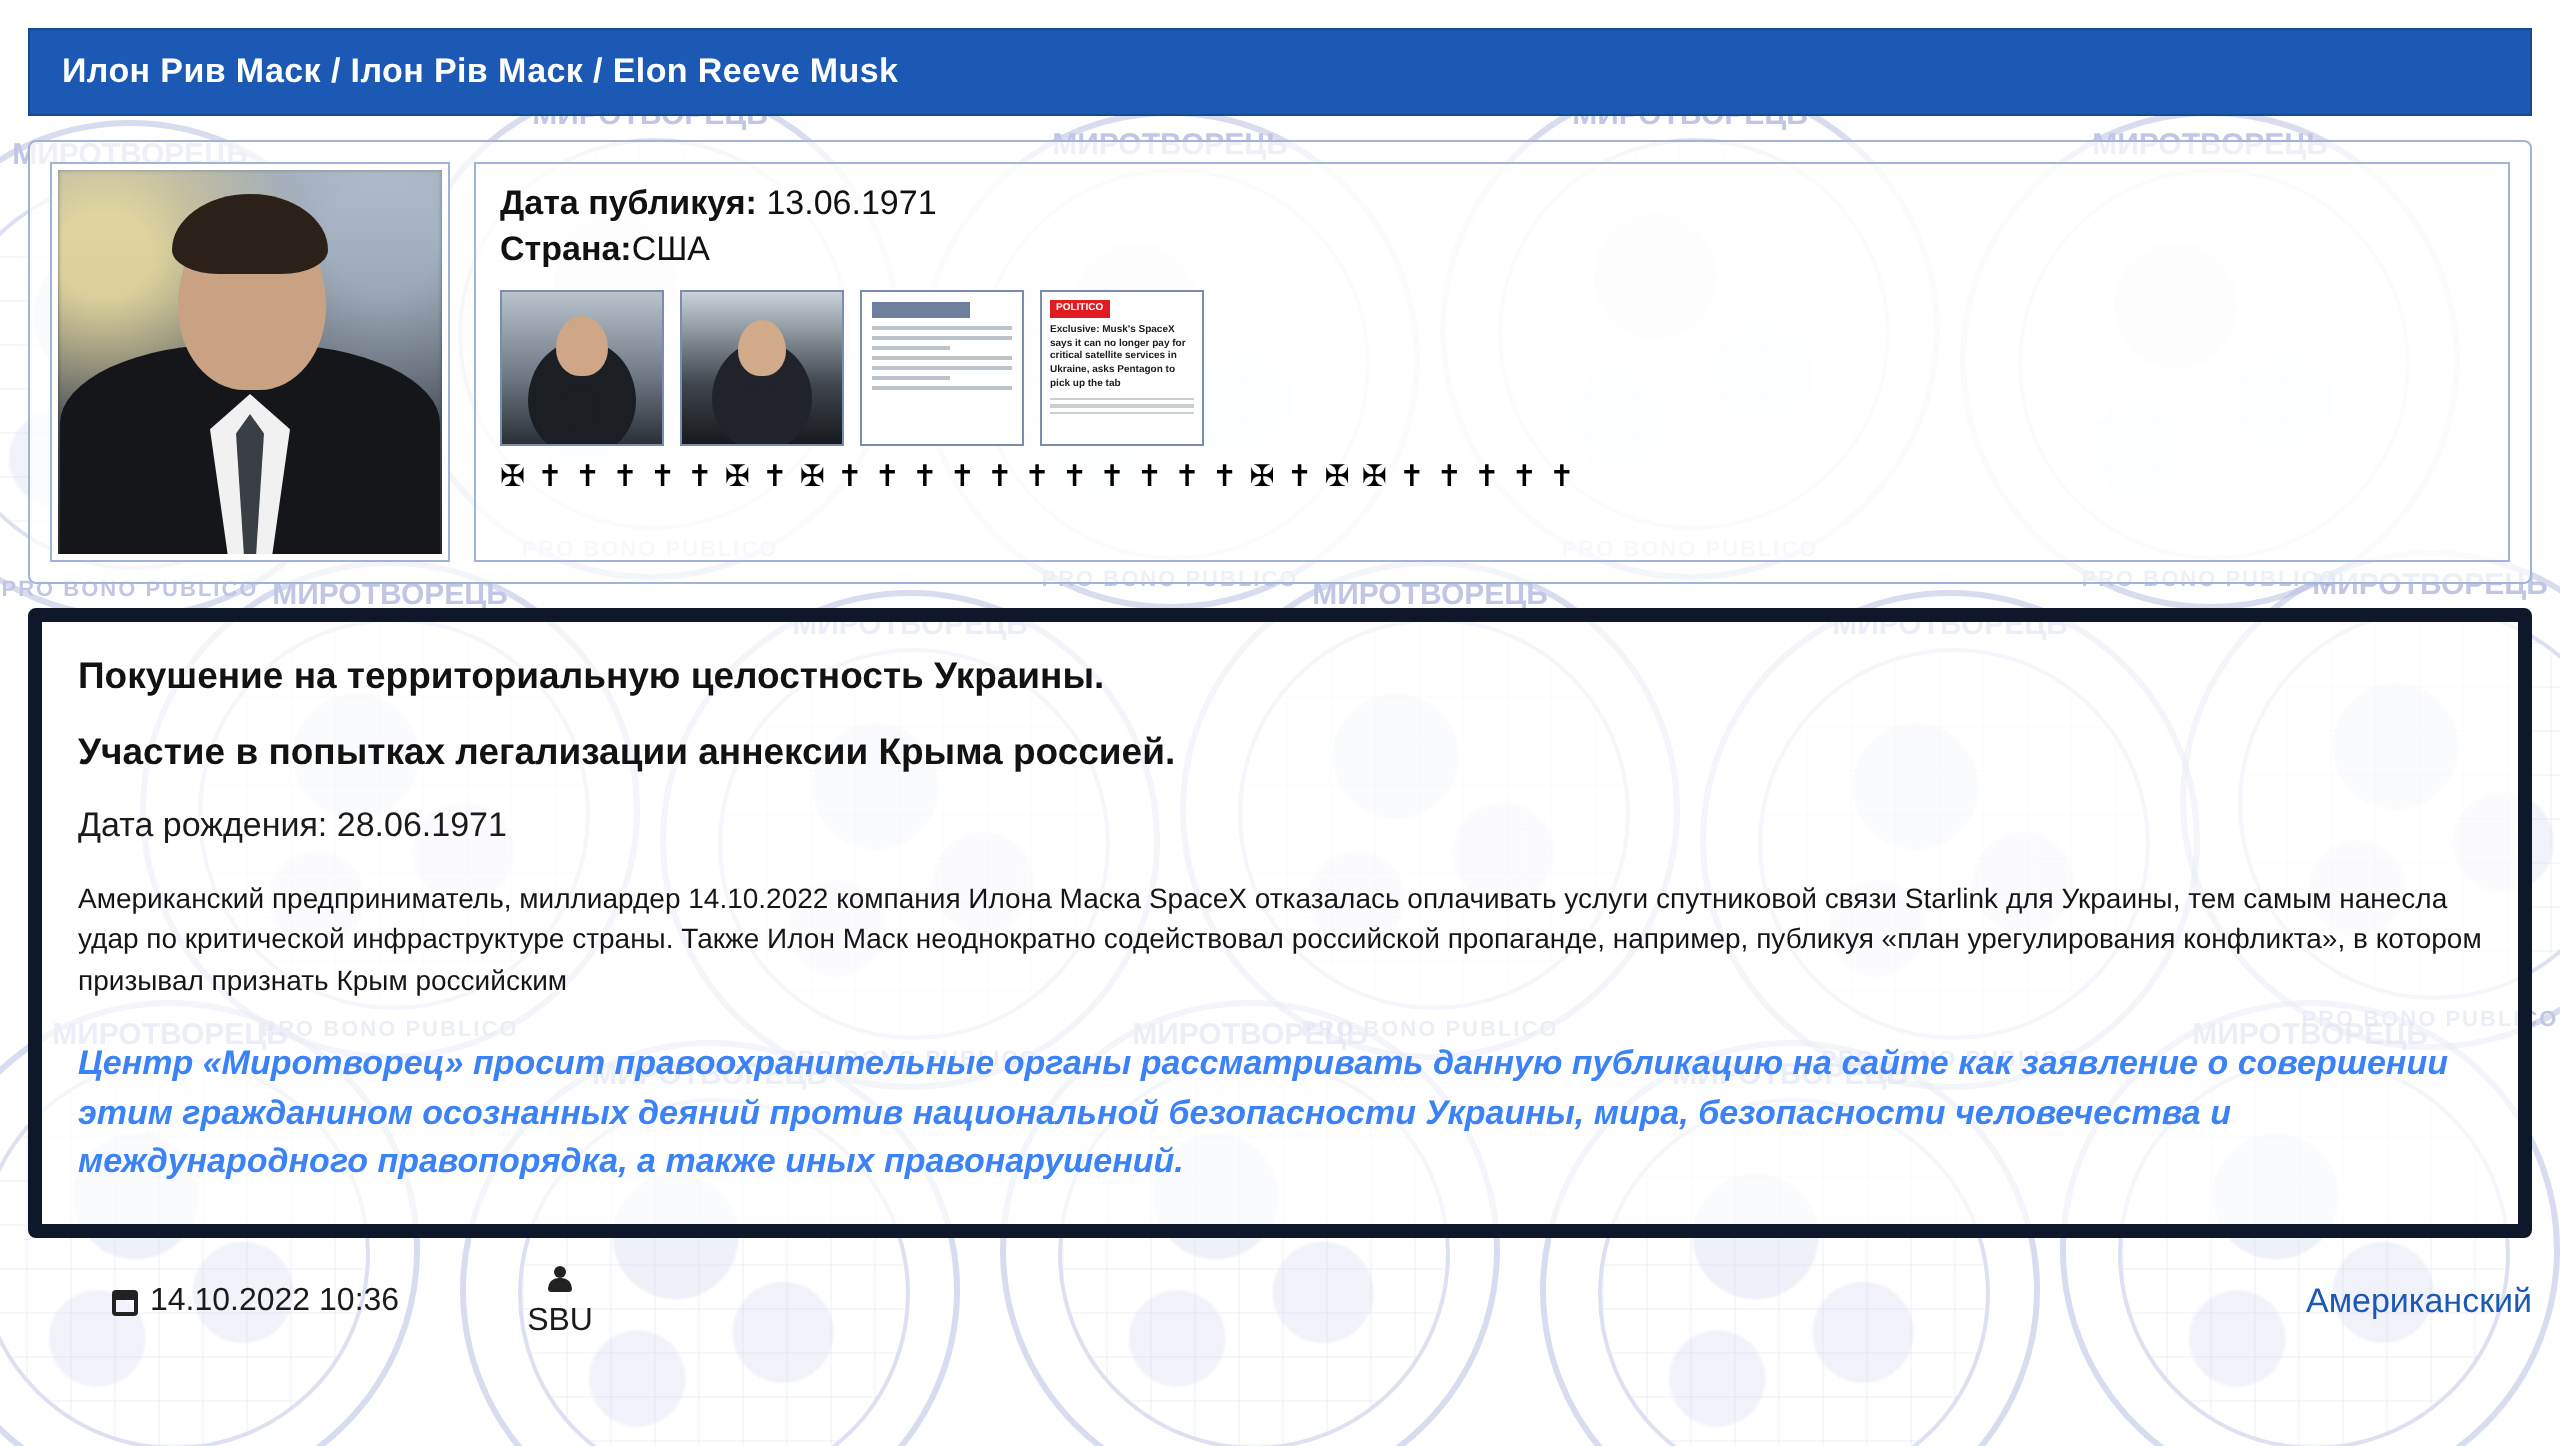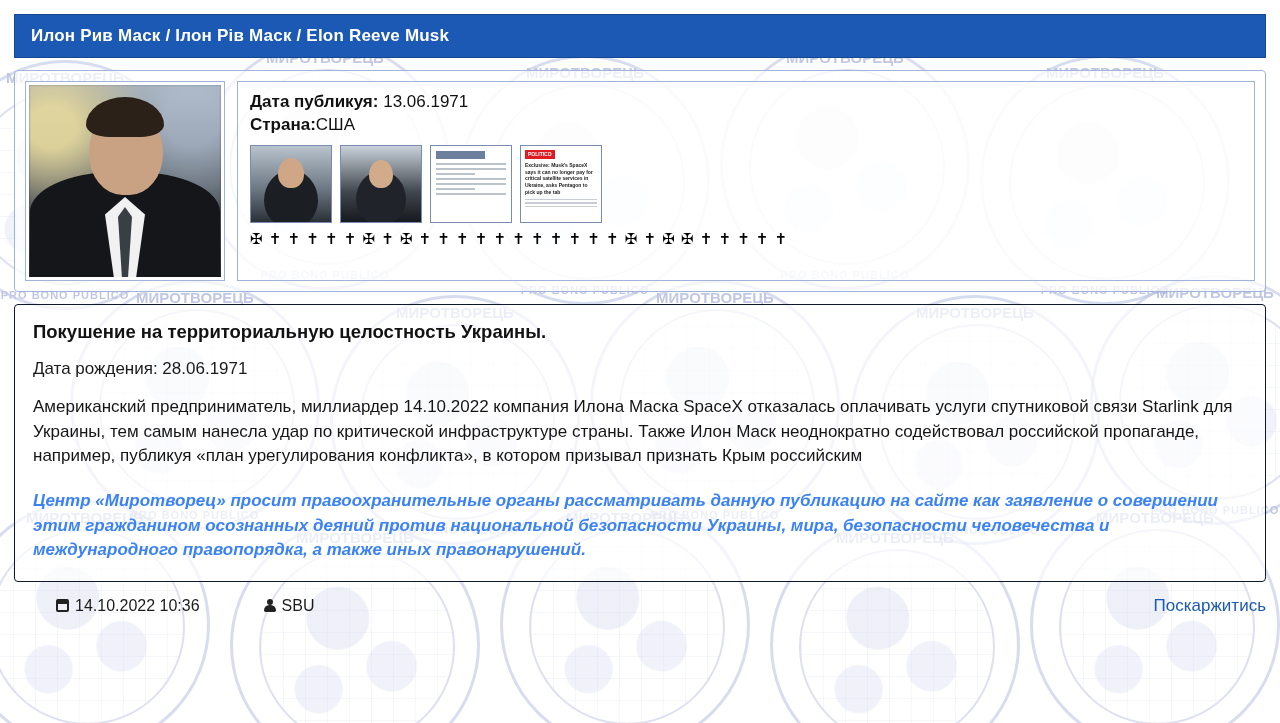--- a/index.html
+++ b/index.html
@@ -238,37 +238,37 @@
     overflow: hidden;
   }
   .crosses span { display:inline-block; }
 
   
   .bodycard {
     position: relative;
     z-index: 3;
     margin: 12px 14px 0 14px;
     background: rgba(255,255,255,0.70);
-    border: 1px solid #0f172a;
+    border: 7px solid #0f172a;
     border-radius: 4px;
     padding: 16px 18px 18px 18px;
   }
   .b-head {
     font-size: 18.5px;
     font-weight: bold;
     color: #121212;
     margin-bottom: 16px;
   }
   .b-sub {
     font-size: 17px;
     color: #1a1a1a;
     margin-bottom: 16px;
   }
   .b-text {
-    font-size: 17px;
+    font-size: 14px;
     color: #151515;
     line-height: 1.45;
     margin-bottom: 20px;
   }
   .b-warn {
     font-size: 17px;
     line-height: 1.45;
     color: #3b82f6;
     font-weight: bold;
     font-style: italic;
@@ -429,32 +429,33 @@
       </div>
 
       <div class="crosses">
         <span>✠ ✝ ✝ ✝ ✝ ✝ ✠ ✝ ✠ ✝ ✝ ✝ ✝ ✝ ✝ ✝ ✝ ✝ ✝ ✝ ✠ ✝ ✠ ✠ ✝ ✝ ✝ ✝ ✝</span>
       </div>
     </div>
   </div>
 
   <div class="bodycard">
     <div class="b-head">Покушение на территориальную целостность Украины.</div>
+    <div class="b-head">Участие в попытках легализации аннексии Крыма россией.</div>
     <div class="b-sub">Дата рождения: 28.06.1971</div>
     <div class="b-text">Американский предприниматель, миллиардер 14.10.2022 компания Илона Маска SpaceX отказалась оплачивать услуги спутниковой связи Starlink для Украины, тем самым нанесла удар по критической инфраструктуре страны. Также Илон Маск неоднократно содействовал российской пропаганде, например, публикуя «план урегулирования конфликта», в котором призывал признать Крым российским</div>
     <div class="b-warn">Центр «Миротворец» просит правоохранительные органы рассматривать данную публикацию на сайте как заявление о совершении этим гражданином осознанных деяний против национальной безопасности Украины, мира, безопасности человечества и международного правопорядка, а также иных правонарушений.</div>
   </div>
 
   <div class="footer">
     <div class="f-left">
       <span class="f-item">
         <span class="cal-ico ico"></span>
         <span>14.10.2022 10:36</span>
       </span>
-      <span class="f-item" style="margin-left:14px;">
+      <span class="f-item" style="margin-left:14px;flex-direction:column;">
         <span class="person-ico ico"></span>
         <span>SBU</span>
       </span>
     </div>
-    <div class="complain">Поскаржитись</div>
+    <div class="complain">Американский</div>
   </div>
 
 </div>
 
 </body></html>

